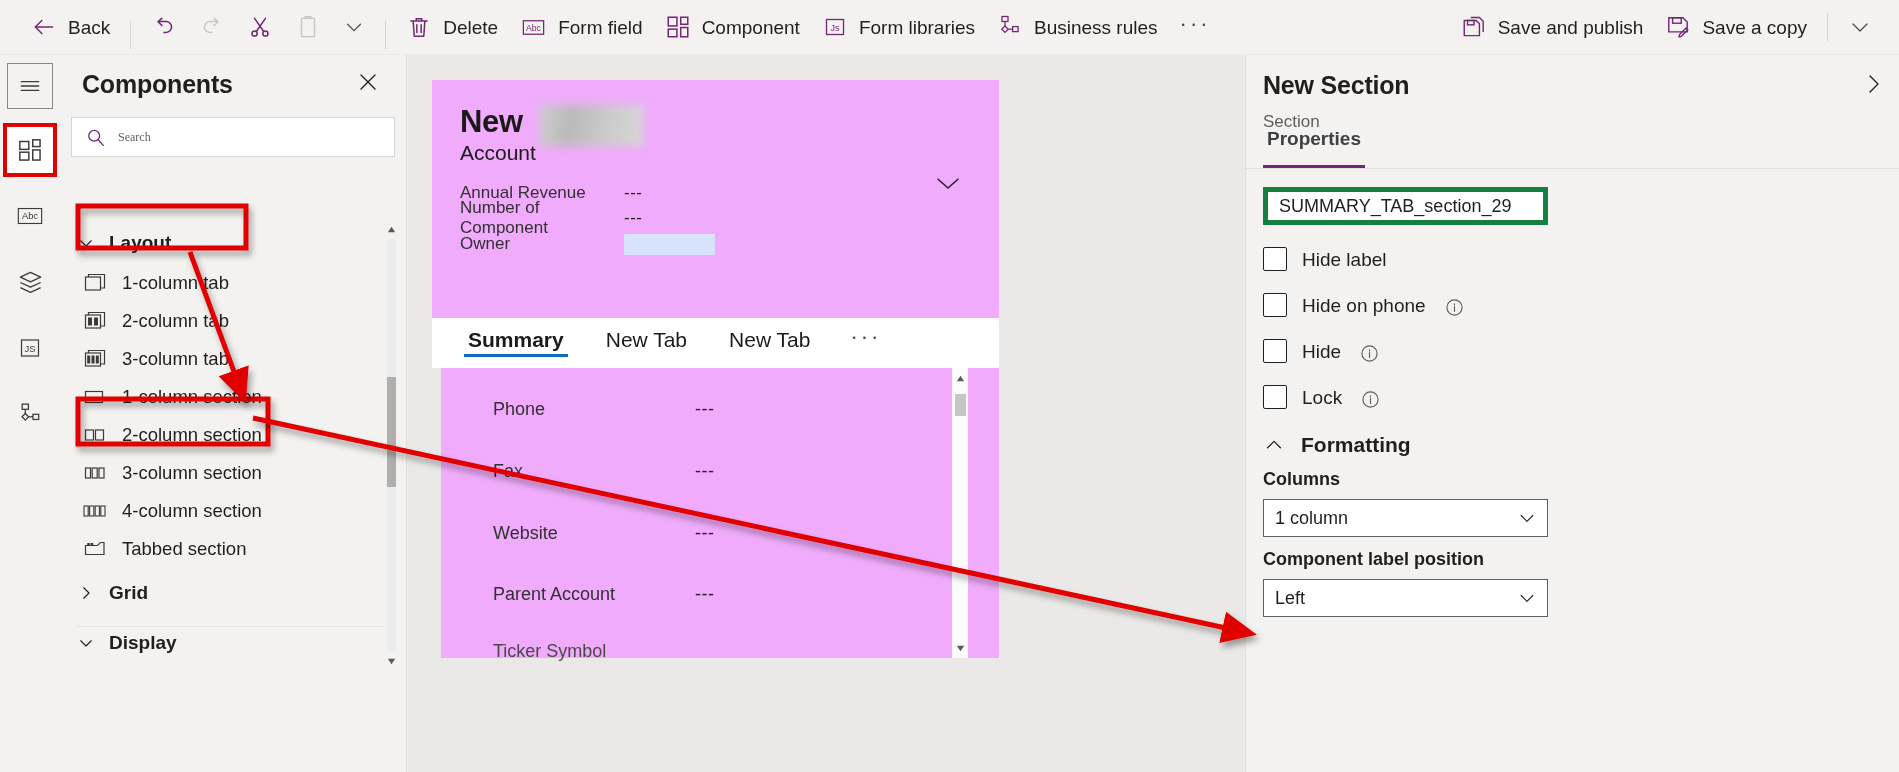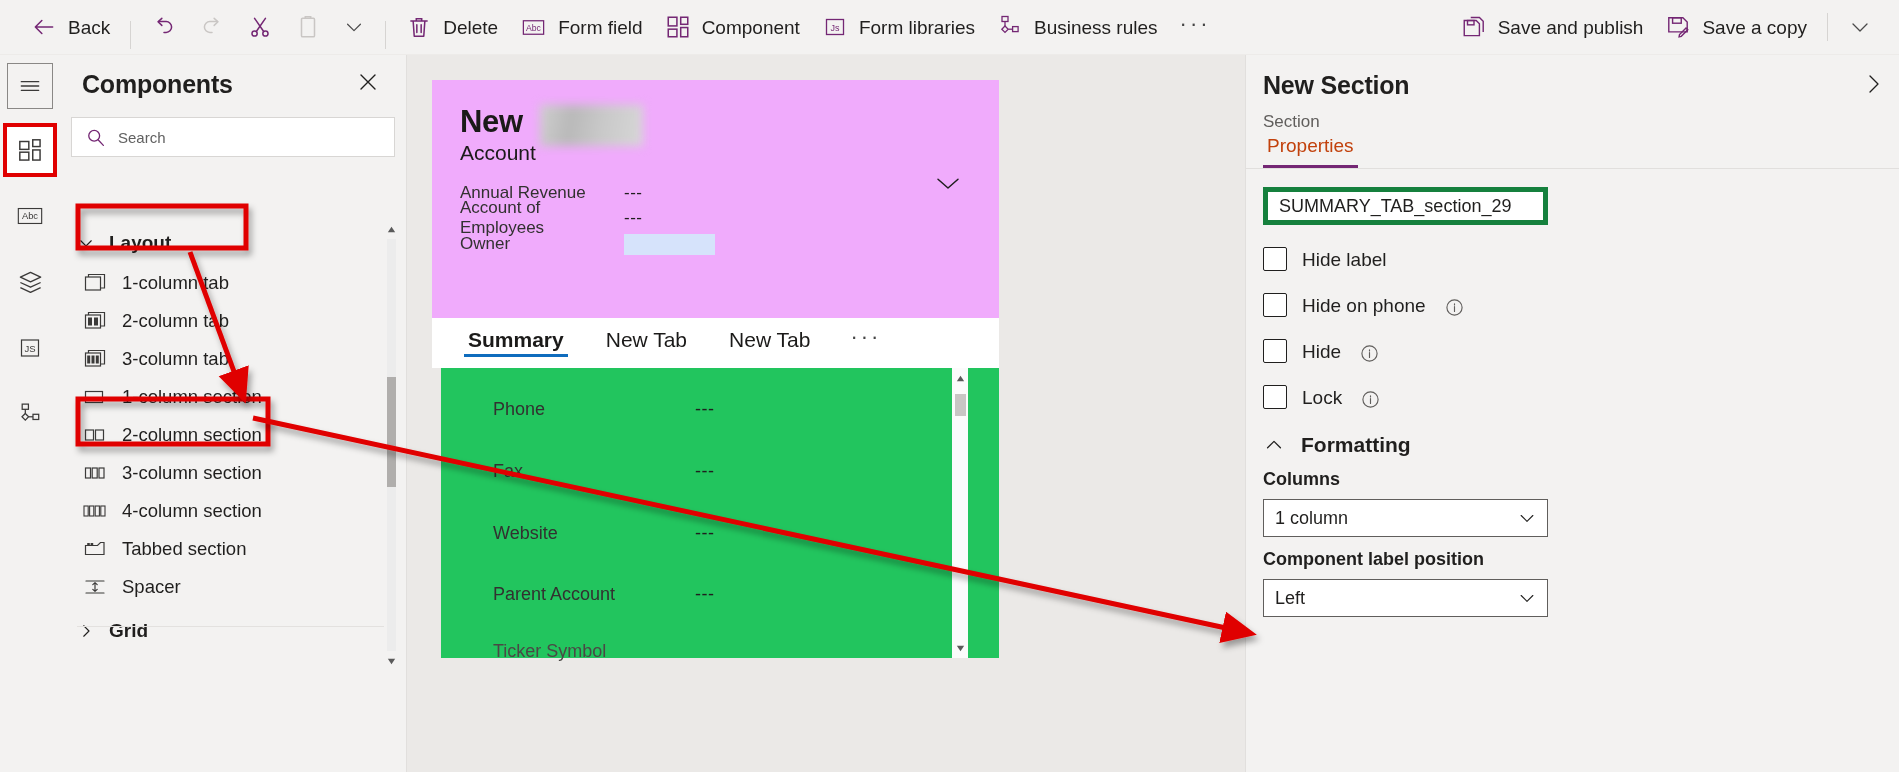--- a/index.html
+++ b/index.html
@@ -56,21 +56,21 @@
   }
   .panel-head {
     display: flex; align-items: center; height: 58px; padding: 0 20px 0 22px;
   }
   .panel-title { font-size: 25px; color: #201f1e; font-weight: 600; letter-spacing: -.2px; }
   .panel-close { margin-left: auto; cursor: pointer; padding: 6px; color: #201f1e; }
   .searchbox {
     margin: 4px 11px 0 11px; height: 40px; background: #fff; border: 1px solid #d8d6d4;
     display: flex; align-items: center; gap: 12px; padding: 0 13px; cursor: text;
   }
-  .search-ph { font-size: 15px; color: #616161; }
+  .search-ph { font-size: 12px; color: #616161; font-family: Liberation Serif, serif; }
   .grouphdr {
     display: flex; align-items: center; gap: 14px;
     height: 42px; padding-left: 17px; cursor: pointer; position: relative;
     font-size: 19px; font-weight: 700; color: #201f1e;
   }
   .complist { position: absolute; left: 0; top: 163px; width: 347px; height: 455px; overflow: hidden; }
   .citem {
     display: flex; align-items: center; gap: 16px;
     height: 38px; padding-left: 62px; cursor: grab; position: relative;
     font-size: 18.5px; color: #201f1e;
@@ -111,40 +111,40 @@
     position: absolute; left: 25px; top: 263px; width: 567px; height: 50px;
     background: #ffffff; display: flex; align-items: flex-start; padding-left: 28px; gap: 26px;
   }
   .tab { position: relative; height: 44px; display: flex; align-items: center; padding: 0 8px; cursor: pointer; font-size: 21px; color: #1b1a19; }
   .tab.active { font-weight: 700; }
   .tab.active::after { content: ""; position: absolute; left: 4px; right: 4px; bottom: 5px; height: 3px; background: #0f6cbd; }
   .tab-more { height: 44px; display: flex; align-items: center; padding: 0 6px; cursor: pointer; }
 
   .fieldpane {
     position: absolute; left: 33px; top: 313px; width: 559px; height: 290px;
-    background: #22c55e; border-left: 1px solid #e8e6e4;
+    background: #f0abfc; border-left: 1px solid #e8e6e4;
   }
   .frow { position: absolute; left: 52px; display: flex; align-items: center; font-size: 18px; color: #323130; }
   .frow .fk { width: 202px; }
   .frow .fv { color: #201f1e; letter-spacing: .5px; }
   .canvas-scroll { position: absolute; left: 545px; top: 313px; width: 16px; height: 290px; background: #fbfbfb; }
   .cs-thumb { position: absolute; left: 3px; top: 26px; width: 11px; height: 22px; background: #c8c6c4; }
   .cs-arrow { position: absolute; left: 2px; width: 13px; height: 16px; display:flex; align-items:center; justify-content:center; color:#5a5a5a; cursor:pointer; }
 
   
   .props {
     position: absolute; left: 1245px; top: 55px; width: 654px; height: 717px;
     background: #f3f2f1; border-left: 1px solid #e1dfdd;
   }
   .props-head { position: relative; height: 74px; padding: 16px 20px 0 17px; }
   .props-title { font-size: 25px; color: #201f1e; font-weight: 600; letter-spacing: -.2px; }
   .props-sub { font-size: 17px; color: #605e5c; margin-top: 12px; }
   .props-collapse { position: absolute; right: 14px; top: 17px; cursor: pointer; color: #201f1e; }
   .props-tabs { position: relative; height: 40px; padding-left: 17px; display: flex; align-items: flex-end; border-bottom: 1px solid #e1dfdd; }
-  .ptab { position: relative; padding: 0 4px 11px 4px; font-size: 19px; font-weight: 400; color: #c2410c; cursor: pointer; }
+  .ptab { position: relative; padding: 0 4px 18px 4px; font-size: 19px; font-weight: 700; color: #404040; cursor: pointer; }
   .ptab.active::after { content:""; position: absolute; left: 0; right: 0; bottom: 0; height: 3px; background: #742774; }
   .props-body { padding: 18px 17px 0 17px; }
   .txtfield {
     width: 285px; height: 38px; background: #fff; border: 5px solid #15803d;
     display: flex; align-items: center; padding: 0 11px; font-size: 18px; color: #201f1e; cursor: text;
   }
   .chkrow { display: flex; align-items: flex-end; gap: 15px; margin-top: 22px; cursor: pointer; }
   .chkbox { width: 24px; height: 24px; border: 1px solid #201f1e; border-radius: 2px; background: #fff; flex: none; }
   .chklabel { font-size: 19px; color: #201f1e; }
   .info-ic { margin-left: 4px; display: inline-flex; }
@@ -496,29 +496,20 @@
         <span class="cicon">
           <svg width="22" height="18" viewBox="0 0 22 18" fill="none" stroke="#3b3a39" stroke-width="1.2">
             <path d="M1.5 5.5h12l3-3h3.5V14.5H1.5z"></path>
             <rect x="3.2" y="3" width="2.6" height="2.4" fill="#3b3a39" stroke="none"></rect>
             <rect x="6.6" y="3" width="2.6" height="2.4" fill="#3b3a39" stroke="none"></rect>
           </svg>
         </span>
         <span>Tabbed section</span>
       </div>
 
-      <div class="citem">
-        <span class="cicon">
-          <svg width="22" height="18" viewBox="0 0 22 18" fill="none" stroke="#3b3a39" stroke-width="1.2">
-            <path d="M2 3h18M2 15h18" stroke-linecap="round"></path>
-            <path d="M11 5v8M8.8 6.6L11 4.6l2.2 2M8.8 11.4l2.2 2 2.2-2" stroke-linecap="round" stroke-linejoin="round"></path>
-          </svg>
-        </span>
-        <span>Spacer</span>
-      </div>
 
       <div class="grouphdr" style="margin-top:4px;">
         <span class="ic">
           <svg width="18" height="18" viewBox="0 0 24 24" fill="none" stroke="#201f1e" stroke-width="1.5">
             <path d="M9 5l7 7-7 7" stroke-linecap="round" stroke-linejoin="round"></path>
           </svg>
         </span>
         <span>Grid</span>
       </div>
 
@@ -557,21 +548,21 @@
       <div class="fc-title">New</div>
       <div class="redact-blur"></div>
       <div class="fc-sub">Account</div>
 
       <div class="fc-rows">
         <div class="fc-row">
           <span class="fc-k">Annual Revenue</span>
           <span class="fc-v">---</span>
         </div>
         <div class="fc-row">
-          <span class="fc-k">Account of Employees</span>
+          <span class="fc-k">Number of Component</span>
           <span class="fc-v">---</span>
         </div>
         <div class="fc-row" style="height:28px;">
           <span class="fc-k">Owner</span>
           <span class="redact-blue"></span>
         </div>
       </div>
 
       <span class="fc-chev">
         <svg width="30" height="30" viewBox="0 0 24 24" fill="none" stroke="#201f1e" stroke-width="1.2">

